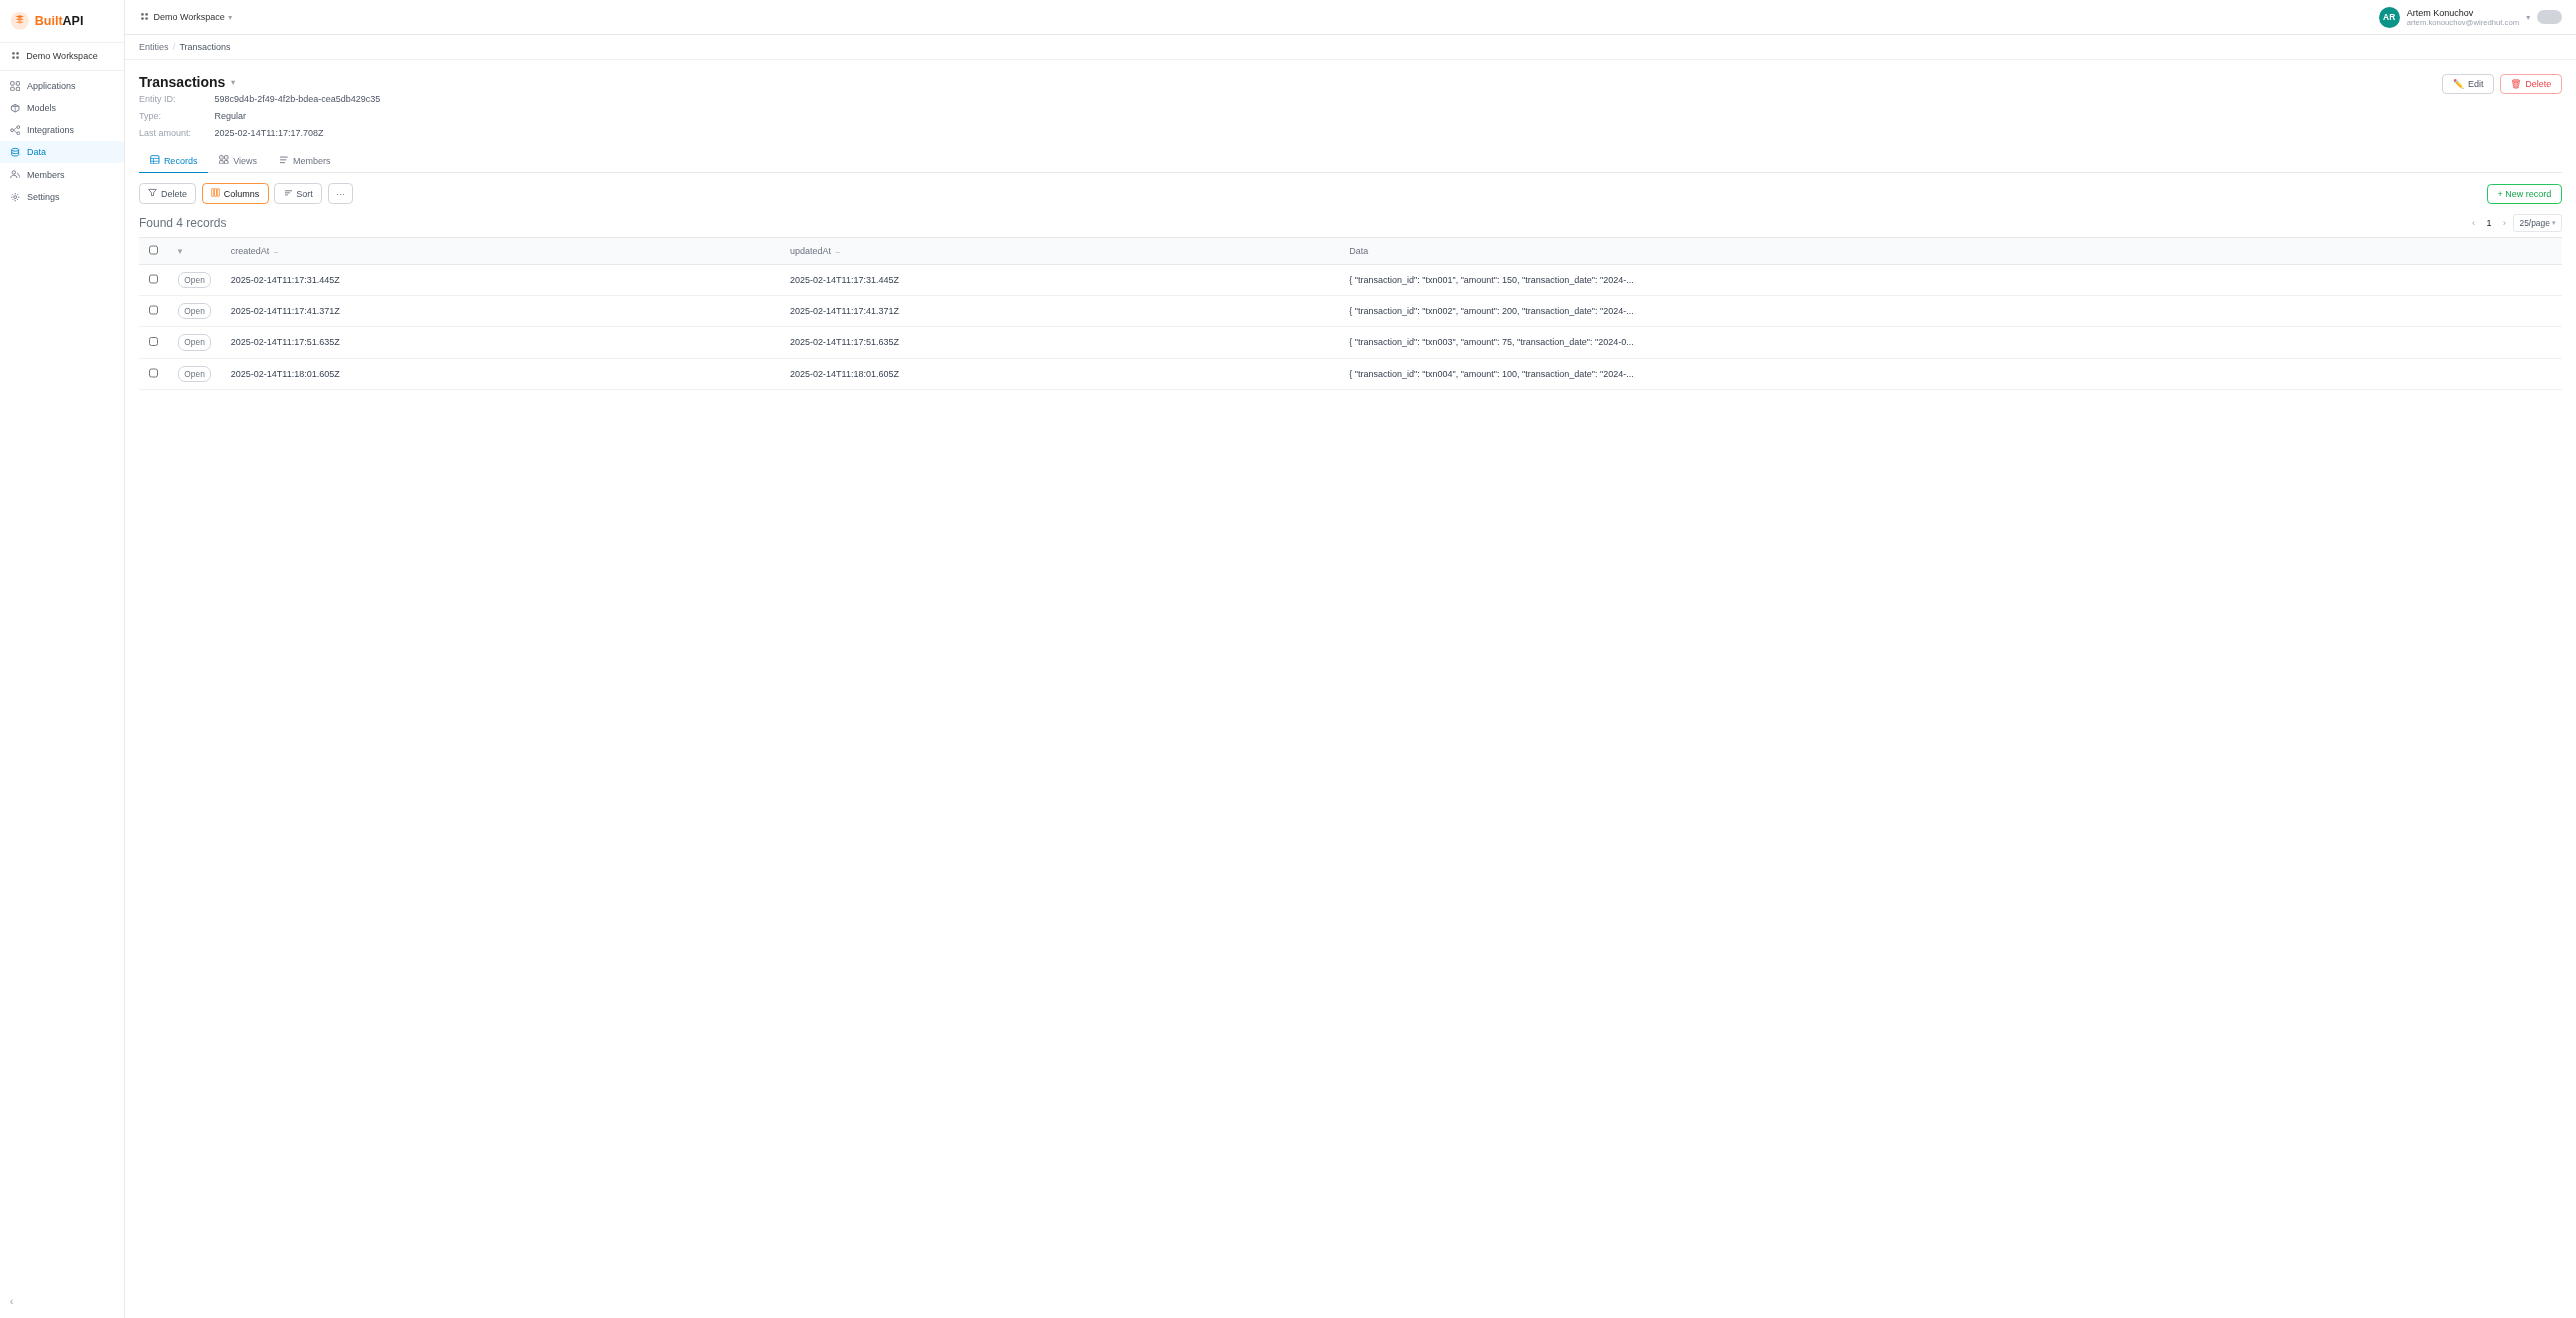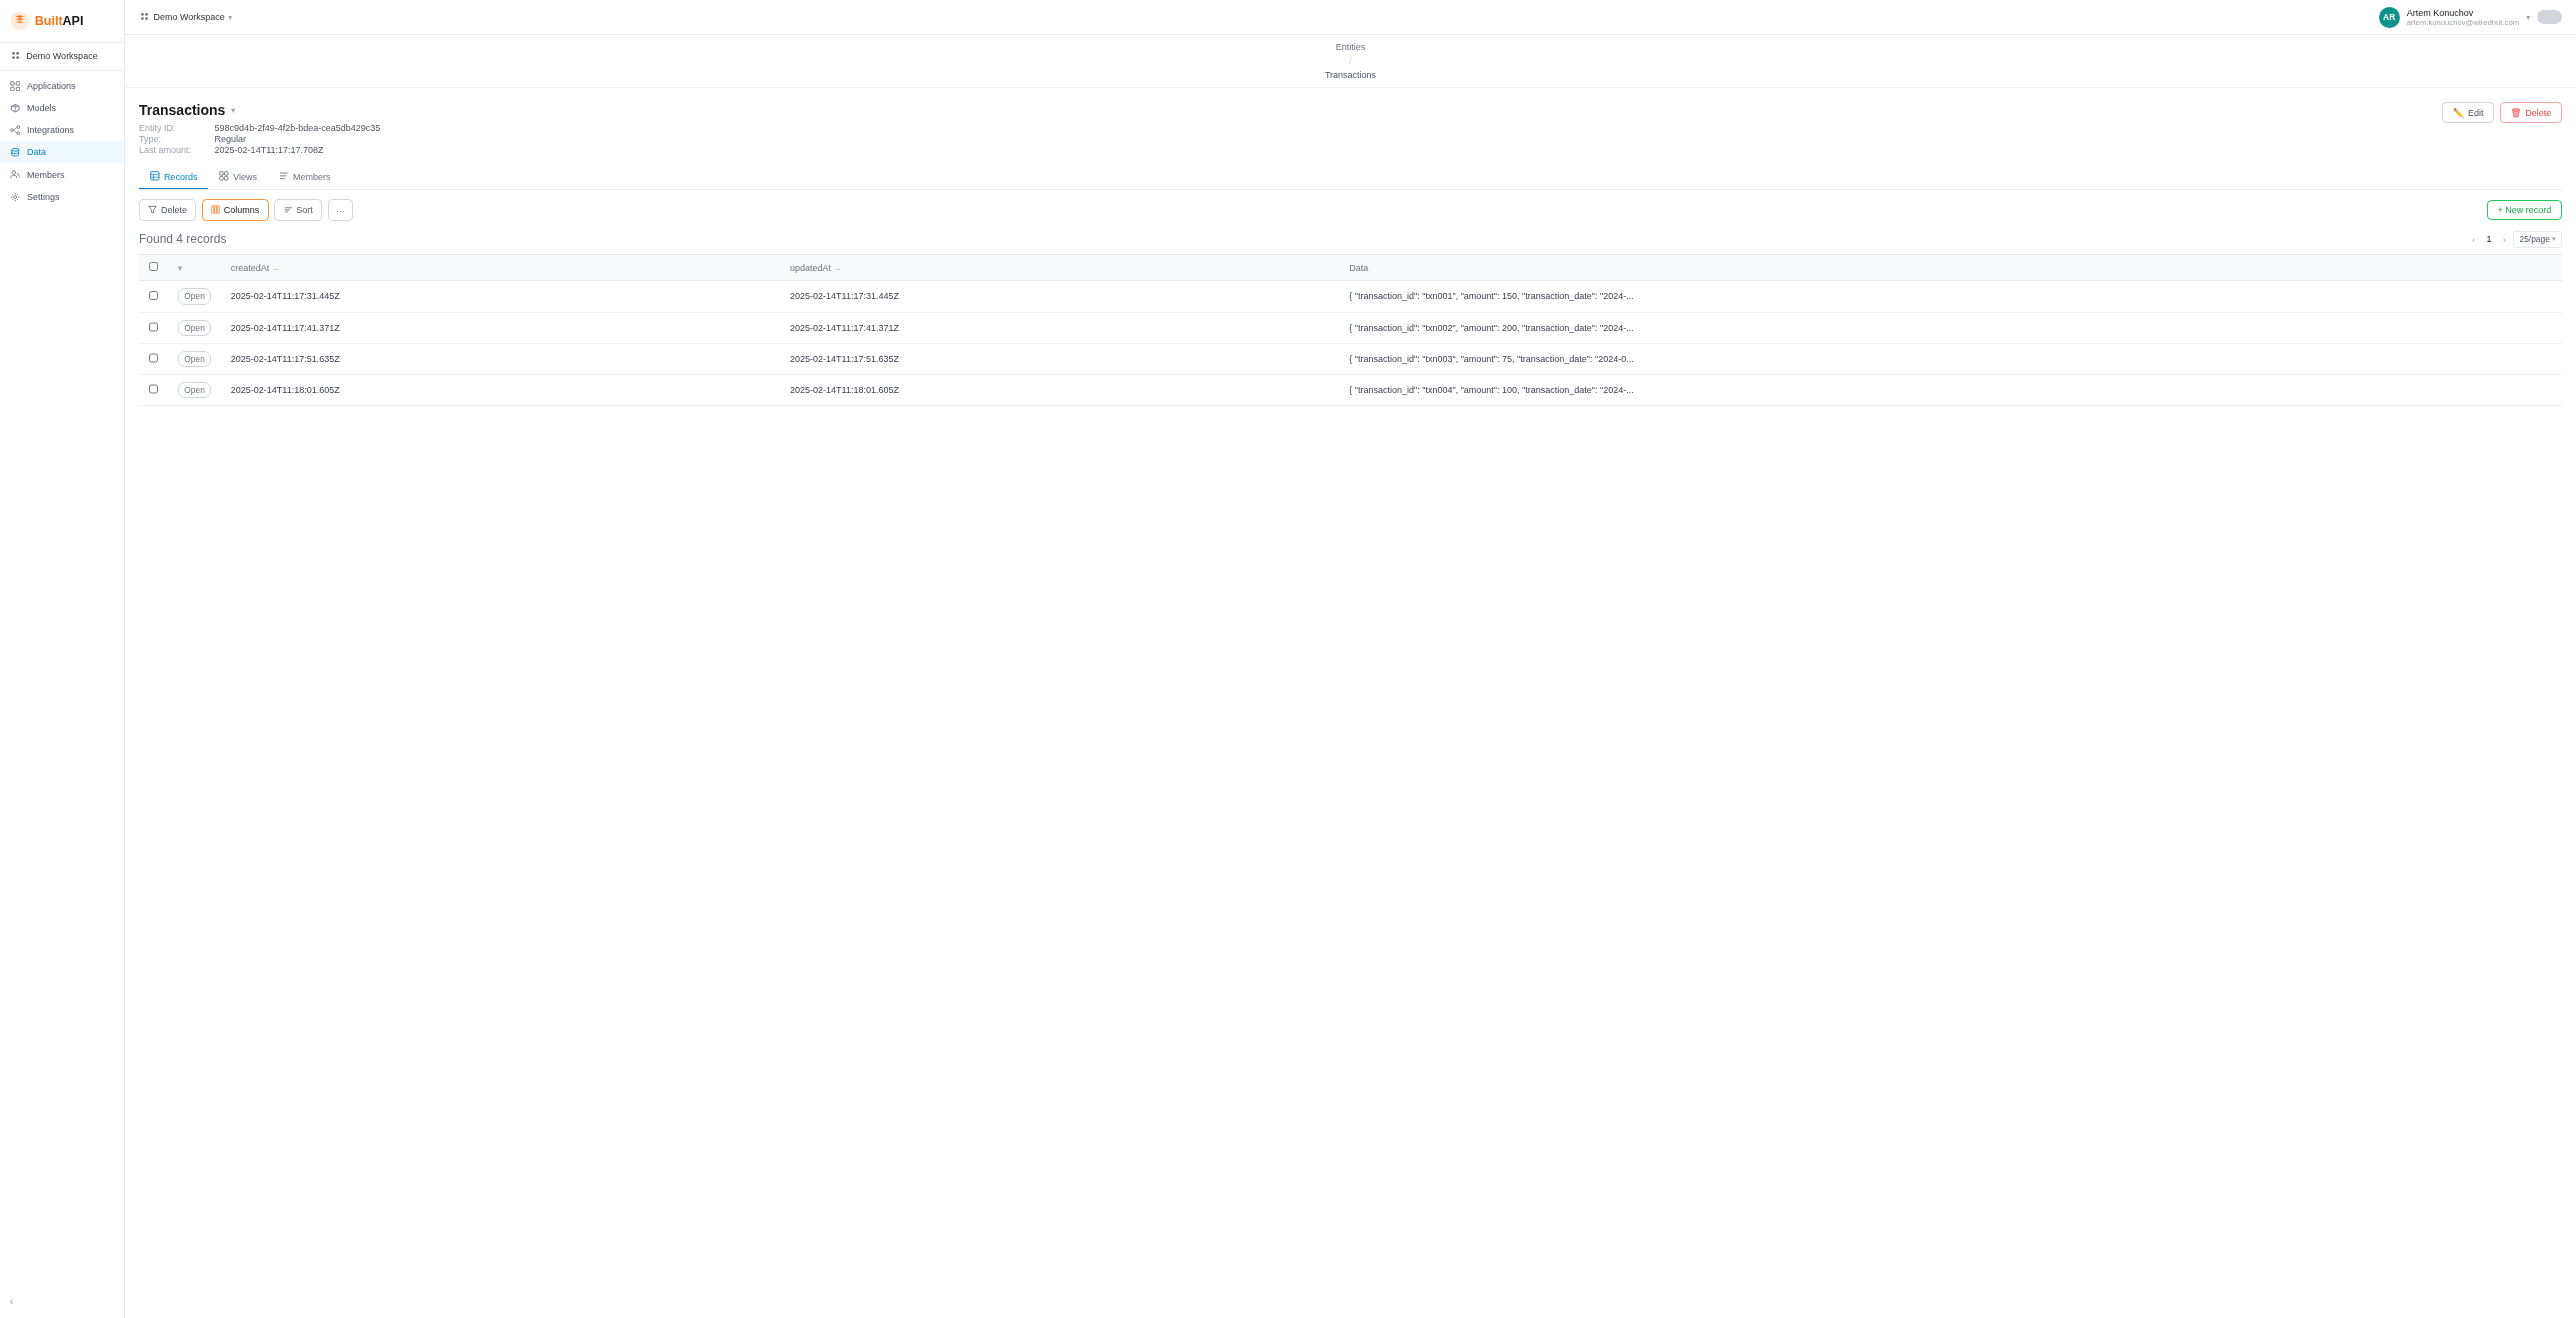--- a/index.html
+++ b/index.html
@@ -30,34 +30,34 @@
     .topbar-left { display: flex; align-items: center; gap: 4.2px; font-size: 9px; color: #555; }
     .workspace-selector { display: flex; align-items: center; gap: 3.5px; cursor: pointer; font-size: 9px; color: #333; font-weight: 500; }
     .topbar-right { display: flex; align-items: center; gap: 7px; }
     .user-avatar { width: 21px; height: 21px; background: #0d9488; border-radius: 50%; display: flex; align-items: center; justify-content: center; color: #fff; font-size: 8.4px; font-weight: 600; }
     .user-info { display: flex; flex-direction: column; }
     .user-name { font-size: 9px; font-weight: 500; color: #1a1a1a; }
     .user-email { font-size: 7.7px; color: #9ca3af; }
     .toggle-switch { width: 25px; height: 14px; background: #d1d5db; border-radius: 7px; position: relative; cursor: pointer; }
 
     
-    .breadcrumb { display: flex; align-items: center; gap: 4.2px; padding: 7px 14px; font-size: 9px; color: #9ca3af; border-bottom: 0.7px solid #f0f0f0; flex-direction: column; }
+    .breadcrumb { display: flex; align-items: center; gap: 4.2px; padding: 7px 14px; font-size: 9px; color: #9ca3af; border-bottom: 0.7px solid #f0f0f0; }
     .breadcrumb a { color: #6b7280; text-decoration: none; cursor: pointer; }
     .breadcrumb-sep { color: #d1d5db; }
     .breadcrumb-current { color: #4b5563; }
 
     
     #content { flex: 1; overflow-y: auto; padding: 14px; }
 
     
     .entity-header { display: flex; align-items: flex-start; justify-content: space-between; margin-bottom: 11px; }
     .entity-title-row { display: flex; align-items: center; gap: 5.6px; }
     .entity-title { font-size: 14px; font-weight: 600; color: #1a1a1a; }
     .entity-dropdown-icon { color: #9ca3af; cursor: pointer; font-size: 8.4px; }
-    .entity-meta { margin-top: 4.2px; display: flex; flex-direction: column; gap: 1px; }
+    .entity-meta { margin-top: 4.2px; display: flex; flex-direction: column; gap: 7px; }
     .meta-row { display: flex; align-items: center; gap: 5.6px; font-size: 9px; }
     .meta-label { color: #9ca3af; min-width: 70px; }
     .meta-value { color: #4b5563; }
     .entity-actions { display: flex; align-items: center; gap: 5.6px; }
     .btn-edit { display: flex; align-items: center; gap: 3.5px; padding: 4.2px 9.7px; border: 0.7px solid #d1d5db; border-radius: 4.2px; background: #fff; cursor: pointer; font-size: 9px; color: #4b5563; }
     .btn-delete { display: flex; align-items: center; gap: 3.5px; padding: 4.2px 9.7px; border: 0.7px solid #fca5a5; border-radius: 4.2px; background: #fff; cursor: pointer; font-size: 9px; color: #ef4444; }
 
     
     .tabs { display: flex; align-items: center; gap: 0; border-bottom: 0.7px solid #e8e8e8; margin-bottom: 9.7px; }
     .tab { display: flex; align-items: center; gap: 4.2px; padding: 5.6px 11px; font-size: 9px; color: #6b7280; cursor: pointer; border-bottom: 1.4px solid transparent; margin-bottom: -0.7px; }

